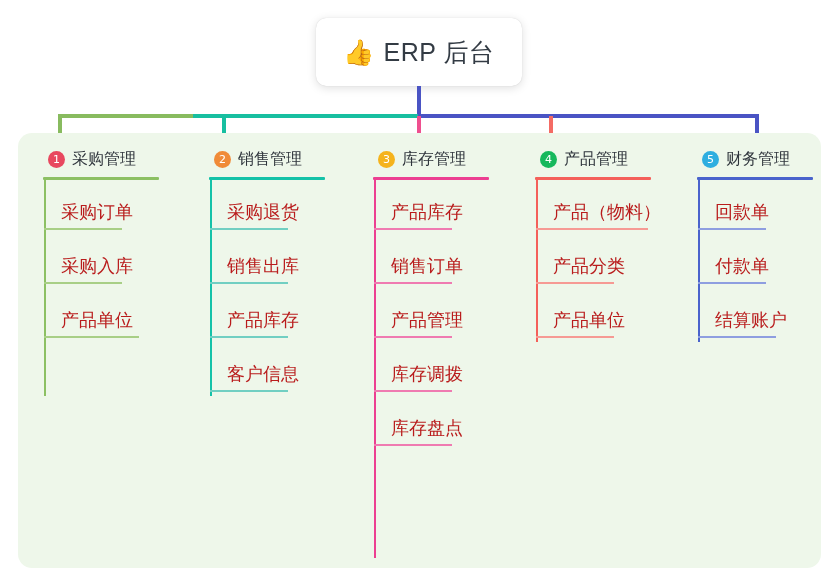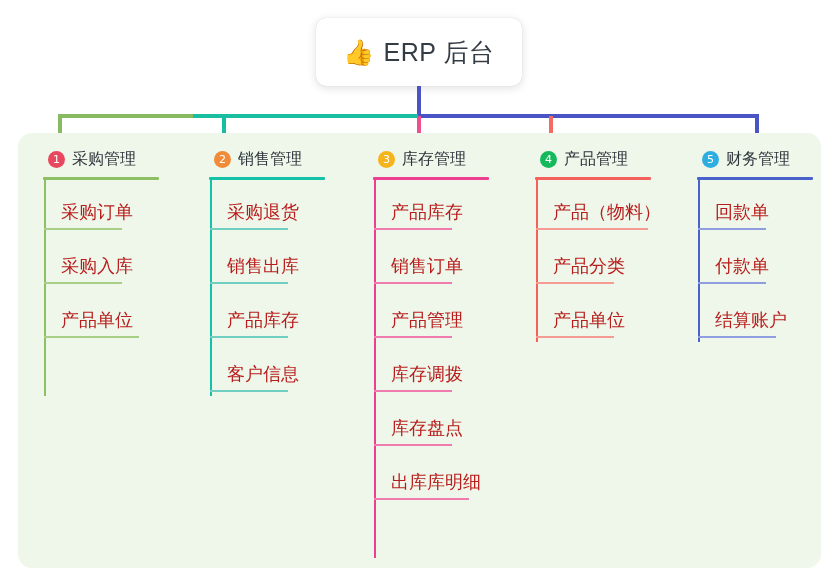--- a/index.html
+++ b/index.html
@@ -214,24 +214,20 @@
           <div class="item-rule" style="background: rgb(239, 123, 177); width: 78px;"></div>
         </div>
         <div class="item">
           <span class="item-label">库存调拨</span>
           <div class="item-rule" style="background: rgb(239, 123, 177); width: 78px;"></div>
         </div>
         <div class="item">
           <span class="item-label">库存盘点</span>
           <div class="item-rule" style="background: rgb(239, 123, 177); width: 78px;"></div>
         </div>
-        <div class="item">
-          <span class="item-label">出库库明细</span>
-          <div class="item-rule" style="background: rgb(239, 123, 177); width: 95px;"></div>
-        </div>
       </div>
     </div>
     <div class="column" style="left: 522px; width: 170px;">
       <div class="col-head">
         <span class="badge" style="background: rgb(22, 184, 92);">4</span>
         <span class="col-title">产品管理</span>
       </div>
       <div class="head-rule" style="background: rgb(244, 96, 90); width: 116px; margin-left: 13px;"></div>
       <div class="items">
         <div class="spine" style="background: rgb(244, 96, 90); height: 162px;"></div>

